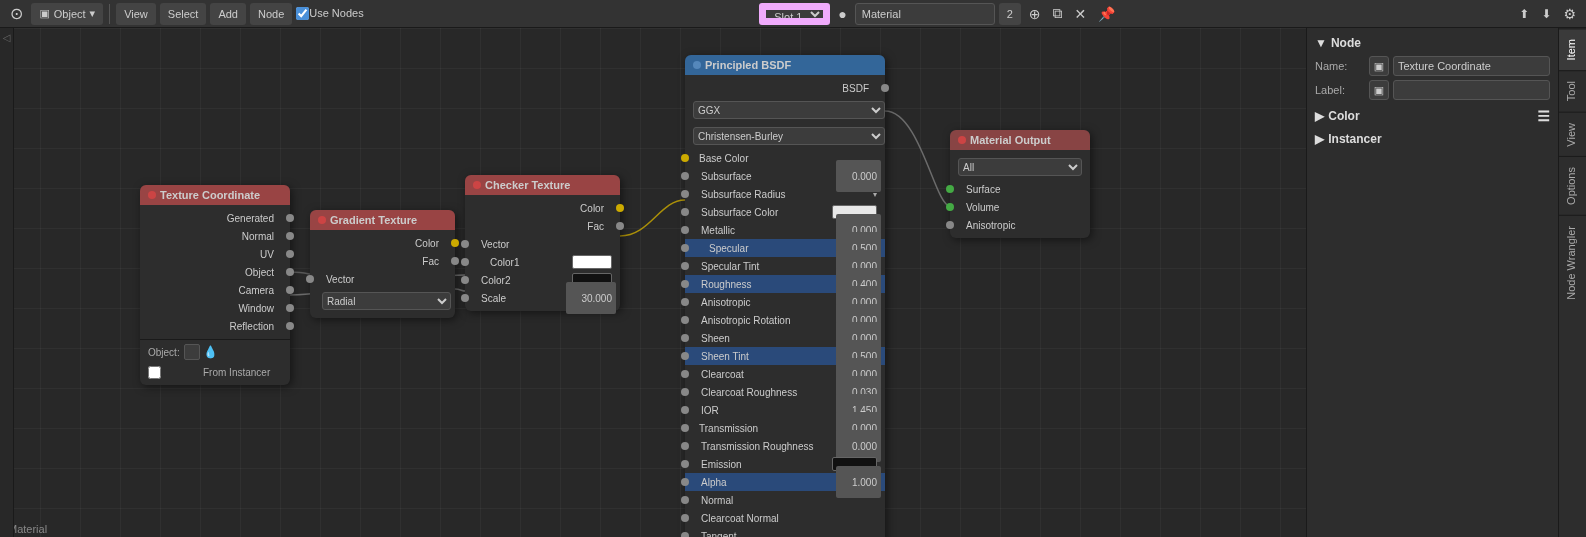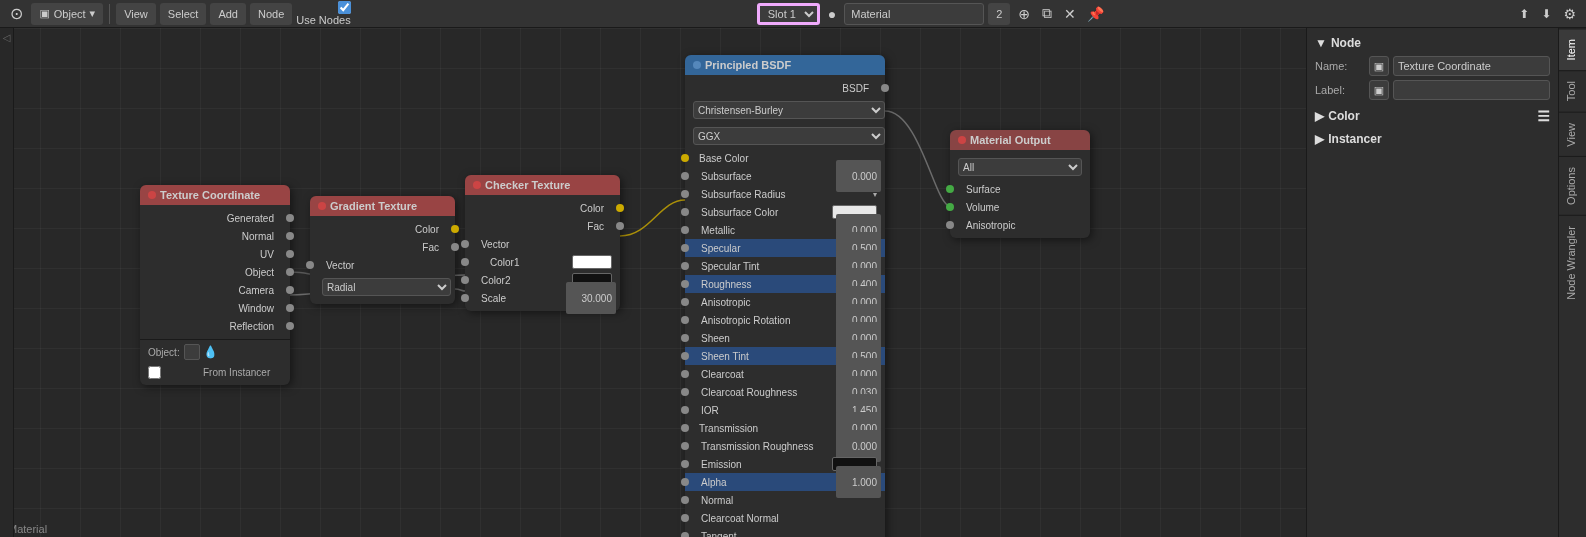--- a/index.html
+++ b/index.html
@@ -72,30 +72,29 @@
       cursor: pointer;
       font-size: 14px;
       padding: 2px 4px;
       height: 22px;
       display: flex;
       align-items: center;
     }
 
     .checkbox-label {
       display: flex;
-      align-items: flex-end;
+      align-items: flex-start;
       color: #ccc;
       font-size: 11px;
       cursor: pointer;
-      flex-direction: column;
     }
 
     .slot-select {
       background: #3c3c3c;
-      border: 3px solid #f0abfc;
+      border: 7px solid #f0abfc;
       color: #ccc;
       font-size: 11px;
       height: 22px;
       padding: 0 4px;
       border-radius: 3px;
     }
 
     .material-name-input {
       background: #3c3c3c;
       border: 1px solid #555;
@@ -240,21 +239,21 @@
     
     .node-texture-coord {
       left: 140px;
       top: 185px;
       width: 150px;
     }
 
     
     .node-gradient {
       left: 310px;
-      top: 196px;
+      top: 210px;
       width: 145px;
     }
 
     
     .node-checker {
       left: 465px;
       top: 175px;
       width: 155px;
     }
 
@@ -527,28 +526,28 @@
   </div>
   <div class="node-body">
 
     <div class="node-socket-row">
       <span class="socket right gray"></span>
       <span class="socket-label right-align">BSDF</span>
     </div>
 
     <div style="padding:2px 4px;">
       <select class="node-select">
+        <option>GGX</option>
+      </select>
+    </div>
+    <div style="padding:2px 4px;">
+      <select class="node-select">
         <option>Christensen-Burley</option>
       </select>
     </div>
-    <div style="padding:2px 4px;">
-      <select class="node-select">
-        <option>GGX</option>
-      </select>
-    </div>
 
     <div class="node-socket-row">
       <span class="socket left yellow"></span>
       <span class="socket-label" style="">Base Color</span>
     </div>
 
     <div class="node-socket-row">
       <span class="socket left gray"></span>
       <span class="socket-label" style="padding-left:12px;">Subsurface</span>
       <input class="node-value-input" type="text" value="0.000" style="margin-left: auto; width: 45px;">
@@ -567,21 +566,21 @@
     </div>
 
     <div class="node-socket-row">
       <span class="socket left gray"></span>
       <span class="socket-label" style="padding-left:12px;">Metallic</span>
       <input class="node-value-input" type="text" value="0.000" style="margin-left: auto; width: 45px;">
     </div>
 
     <div class="node-socket-row highlighted-row">
       <span class="socket left gray"></span>
-      <span class="socket-label" style="padding-left:12px;">Specular</span>
+      <span class="socket-label" style="padding-left:20px;">Specular</span>
       <input class="node-value-input" type="text" value="0.500" style="margin-left: auto; width: 45px;">
     </div>
 
     <div class="node-socket-row">
       <span class="socket left gray"></span>
       <span class="socket-label" style="padding-left:12px;">Specular Tint</span>
       <input class="node-value-input" type="text" value="0.000" style="margin-left: auto; width: 45px;">
     </div>
 
     <div class="node-socket-row highlighted-row">

